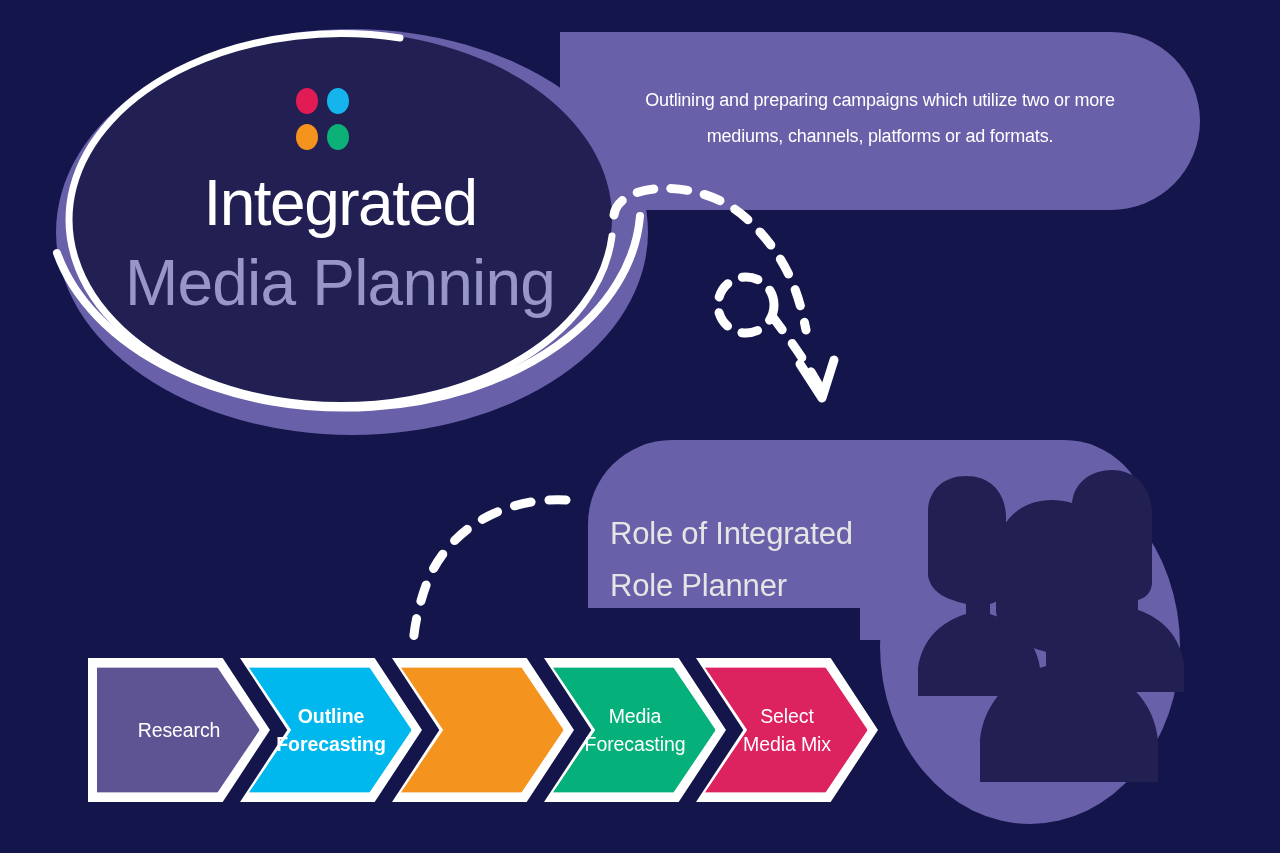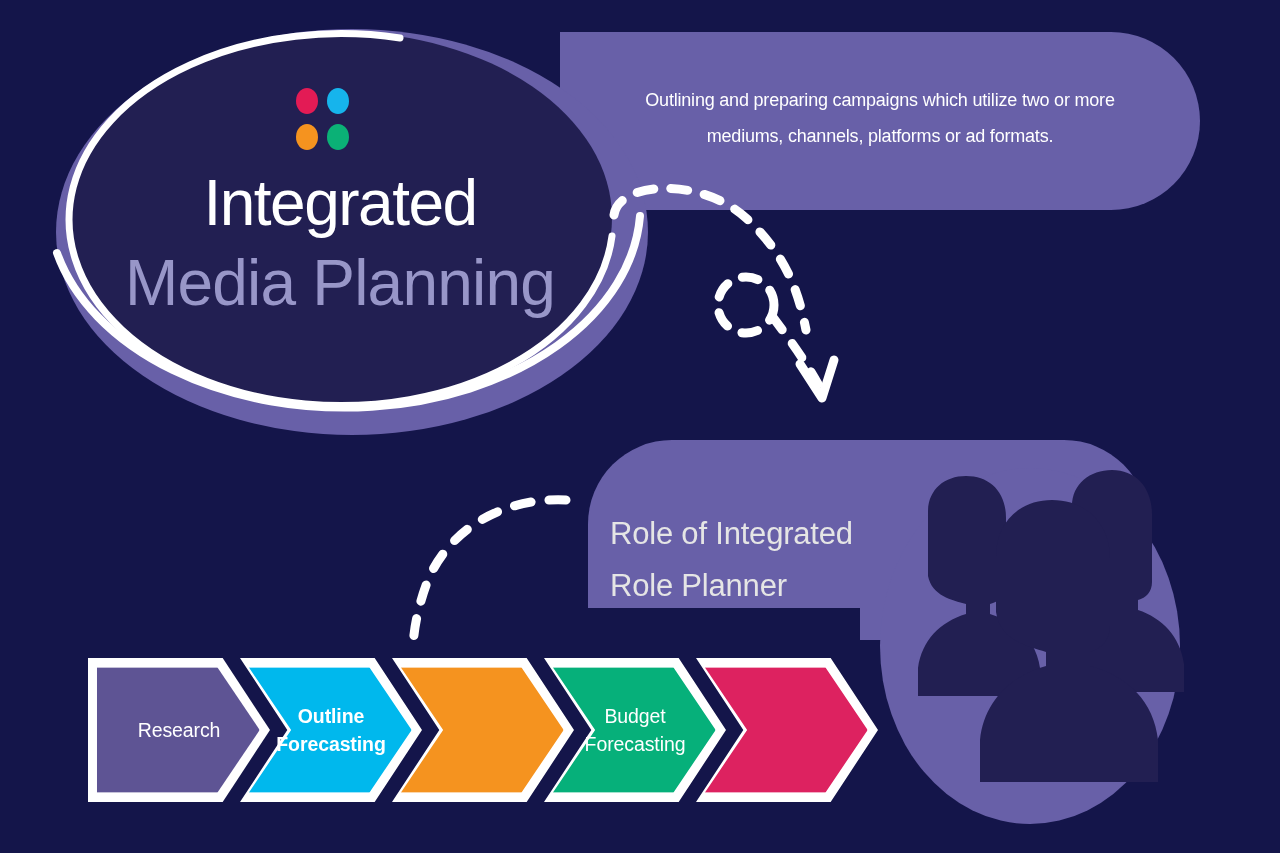--- a/index.html
+++ b/index.html
@@ -311,23 +311,27 @@
       </div>
     </div>
     <div class="step" style="left:304px;">
       <div class="outline"></div>
       <div class="fill" style="background: rgb(245, 147, 31);"></div>
     </div>
     <div class="step" style="left:456px;">
       <div class="outline"></div>
       <div class="fill" style="background: rgb(6, 176, 122);"></div>
       <div class="step-label">
-        <span>Budget</span>
+        <span>Media</span>
         <span>Forecasting</span>
       </div>
     </div>
     <div class="step" style="left:608px;">
       <div class="outline"></div>
       <div class="fill" style="background: rgb(221, 34, 96);"></div>
+      <div class="step-label">
+        <span>Select</span>
+        <span>Media Mix</span>
+      </div>
     </div>
   </div>
 
 </div>
 
 </body></html>

